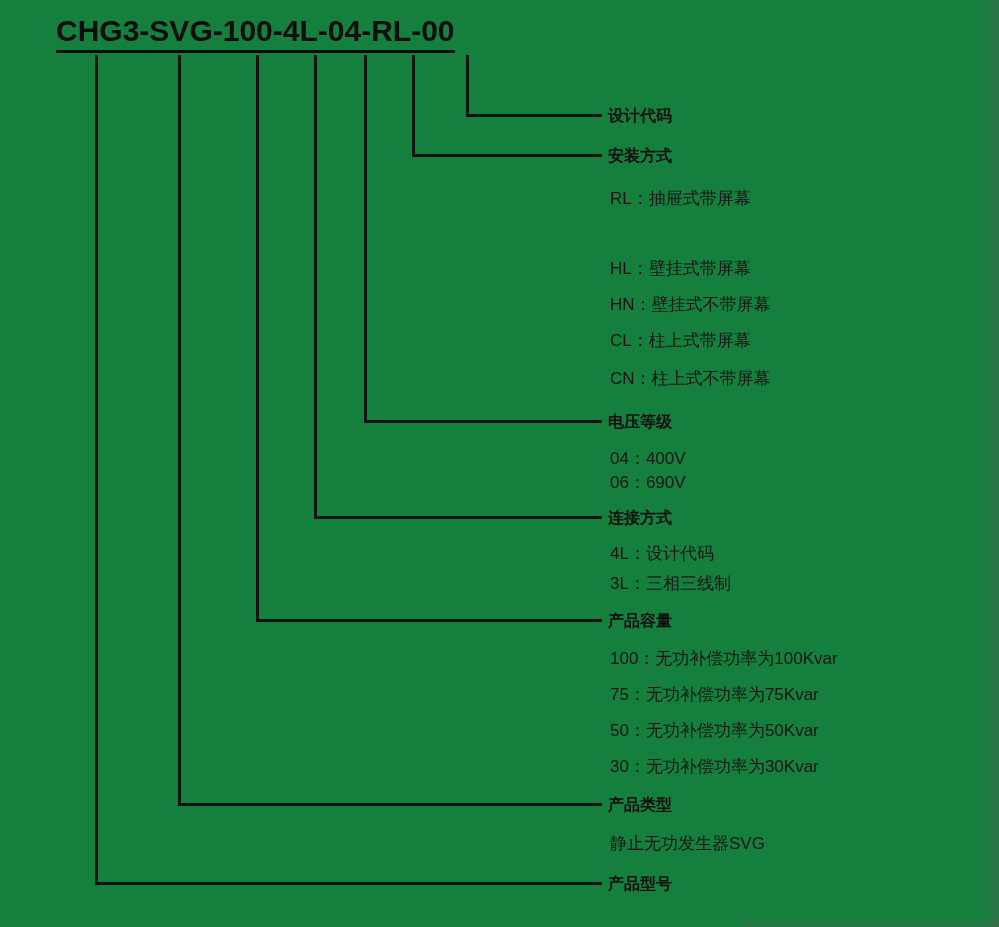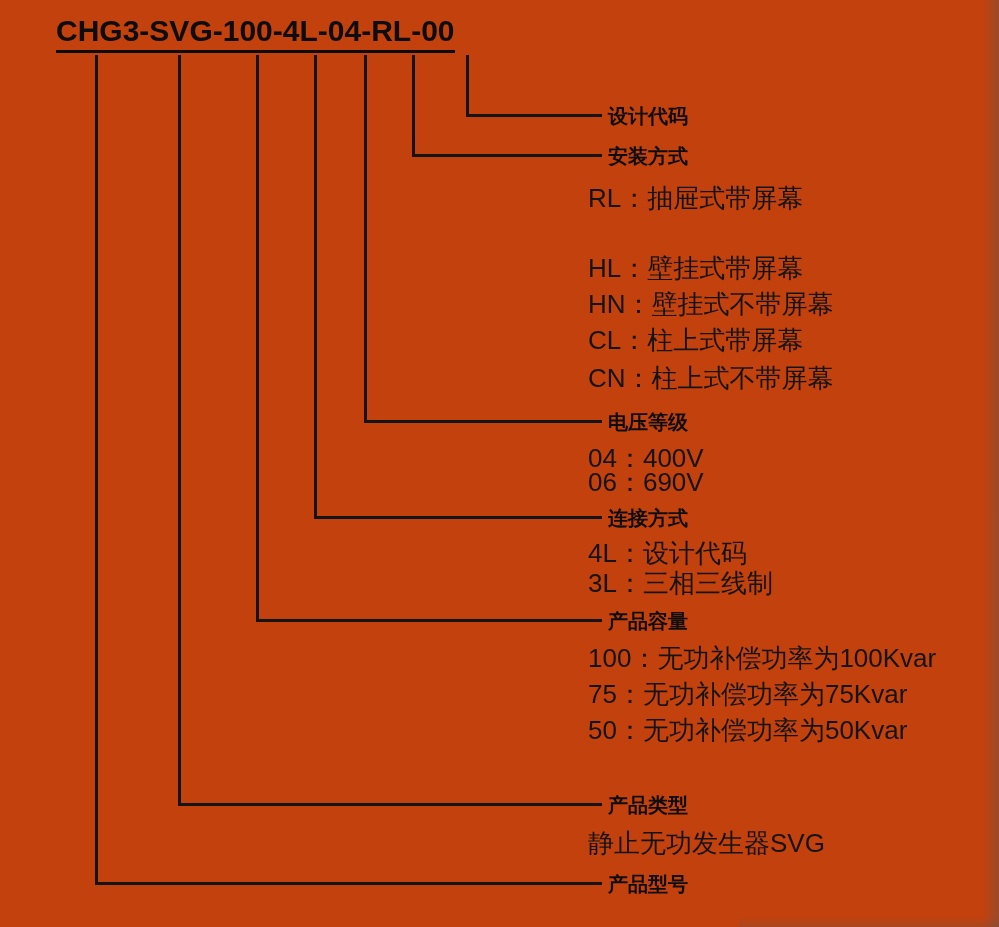--- a/index.html
+++ b/index.html
@@ -1,19 +1,19 @@
 <!DOCTYPE html>
 <html><head>
 <meta charset="utf-8">
 <style>
   html,body{margin:0;padding:0;background:#ffffff;}
   .page{
     position:relative;
     width:999px;height:927px;
-    background:#c2410c;
+    background:#15803d;
     overflow:hidden;
     font-family:"Liberation Sans","DejaVu Sans",sans-serif;
     color:#111111;
   }
   
   .model{
     position:absolute;left:56px;top:14px;
     font-size:30px;font-weight:bold;white-space:nowrap;
     color:#0d0d0d;
   }
@@ -21,27 +21,27 @@
     display:inline-block;
     border-bottom:3px solid #0d0d0d;
     padding-bottom:2px;
   }
   
   .vl{position:absolute;width:3px;background:#141414;}
   .hl{position:absolute;height:3px;background:#141414;}
   
   .h{
     position:absolute;left:608px;
-    font-size:20px;font-weight:bold;line-height:28px;
+    font-size:16px;font-weight:bold;line-height:28px;
     white-space:nowrap;color:#0d0d0d;
   }
   
   .itm{
-    position:absolute;left:588px;
-    font-size:26px;font-weight:500;line-height:25px;
+    position:absolute;left:610px;
+    font-size:17px;font-weight:500;line-height:25px;
     white-space:nowrap;color:#141414;
   }
   
   .edge-right{
     position:absolute;right:0;top:0;width:16px;height:100%;
     background:linear-gradient(to right,rgba(0,0,0,0),rgba(90,90,90,0.40));
     pointer-events:none;
   }
   .edge-bottom{
     position:absolute;right:0;bottom:0;width:260px;height:10px;
@@ -86,20 +86,21 @@
   <div class="itm" style="top:470px">06：690V</div>
 
   <div class="h" style="top:504px">连接方式</div>
   <div class="itm" style="top:541px">4L：设计代码</div>
   <div class="itm" style="top:571px">3L：三相三线制</div>
 
   <div class="h" style="top:607px">产品容量</div>
   <div class="itm" style="top:646px">100：无功补偿功率为100Kvar</div>
   <div class="itm" style="top:682px">75：无功补偿功率为75Kvar</div>
   <div class="itm" style="top:718px">50：无功补偿功率为50Kvar</div>
+  <div class="itm" style="top:754px">30：无功补偿功率为30Kvar</div>
 
   <div class="h" style="top:791px">产品类型</div>
   <div class="itm" style="top:831px">静止无功发生器SVG</div>
 
   <div class="h" style="top:870px">产品型号</div>
 
   <div class="edge-right"></div>
   <div class="edge-bottom"></div>
 
 </div>

